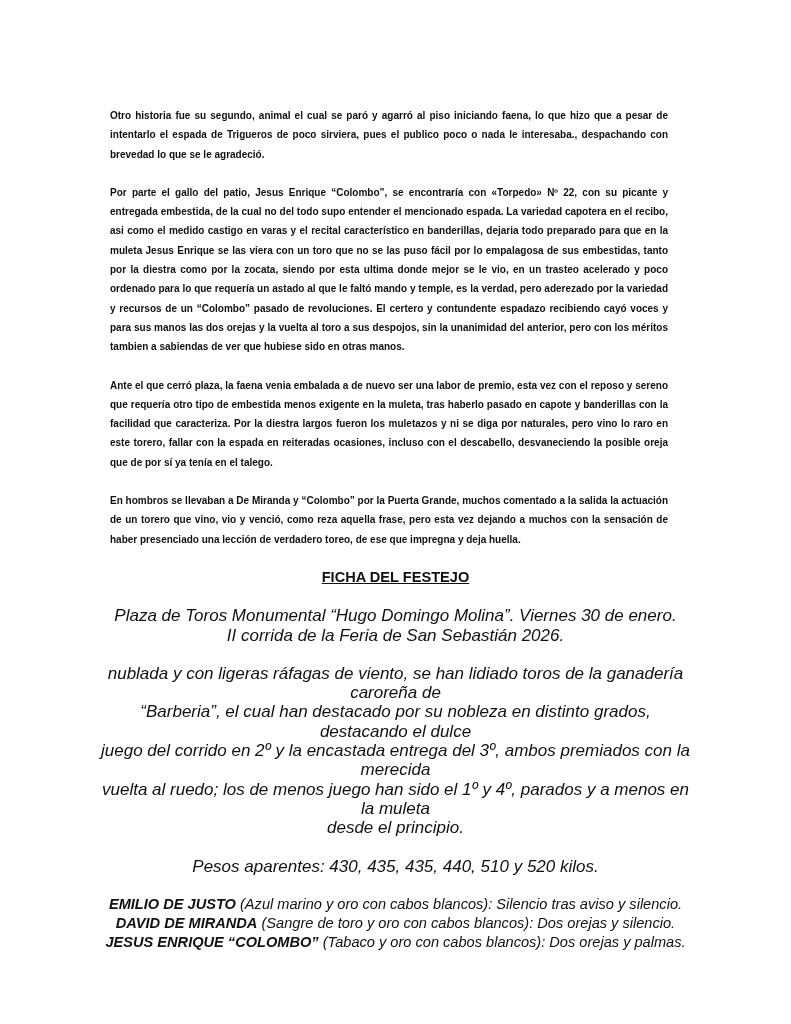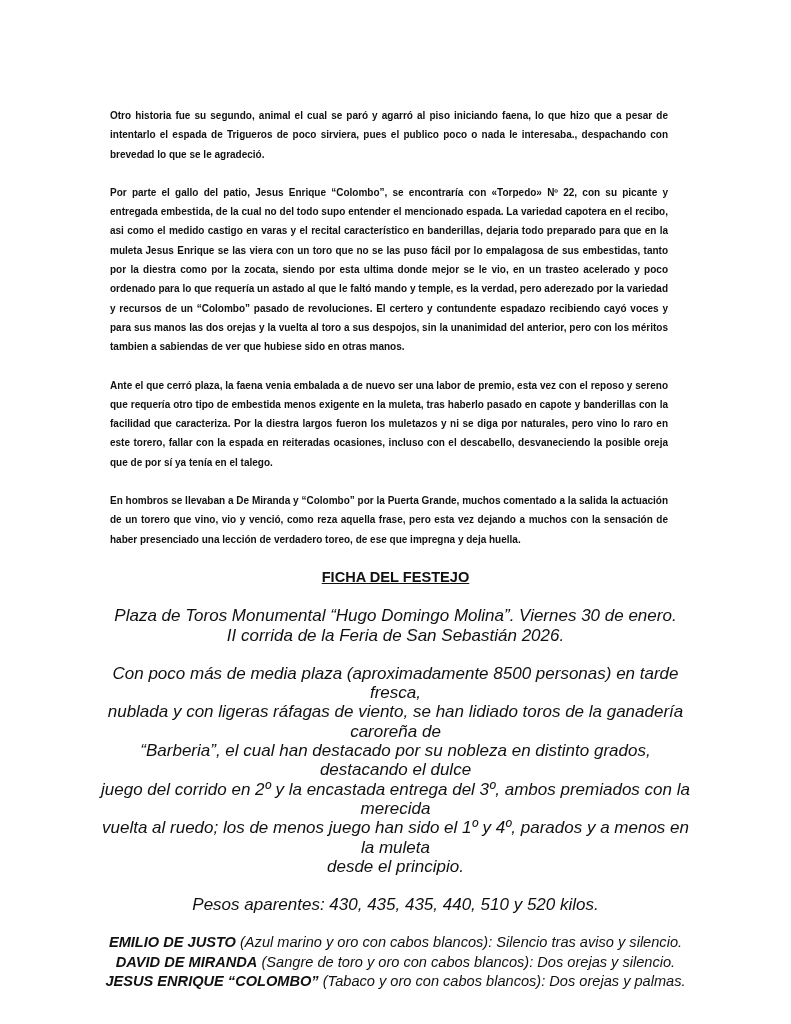--- a/index.html
+++ b/index.html
@@ -69,21 +69,20 @@
   <p class="para">En hombros se llevaban a De Miranda y “Colombo” por la Puerta Grande, muchos comentado a la salida la actuación de un torero que vino, vio y venció, como reza aquella frase, pero esta vez dejando a muchos con la sensación de haber presenciado una lección de verdadero toreo, de ese que impregna y deja huella.</p>
 
   <div class="ficha-title">FICHA DEL FESTEJO</div>
 
   <div class="centered">
     <span class="line">Plaza de Toros Monumental “Hugo Domingo Molina”. Viernes 30 de enero.</span>
     <span class="line">II corrida de la Feria de San Sebastián 2026.</span>
   </div>
 
   <div class="centered">
-    <span class="line">Con poco más de media plaza (aproximadamente 8500 personas) en tarde fresca,</span>
     <span class="line">nublada y con ligeras ráfagas de viento, se han lidiado toros de la ganadería caroreña de</span>
     <span class="line">“Barberia”, el cual han destacado por su nobleza en distinto grados, destacando el dulce</span>
     <span class="line">juego del corrido en 2º y la encastada entrega del 3º, ambos premiados con la merecida</span>
     <span class="line">vuelta al ruedo; los de menos juego han sido el 1º y 4º, parados y a menos en la muleta</span>
     <span class="line">desde el principio.</span>
   </div>
 
   <div class="centered">Pesos aparentes: 430, 435, 435, 440, 510 y 520 kilos.</div>
 
   <div class="toreros">

